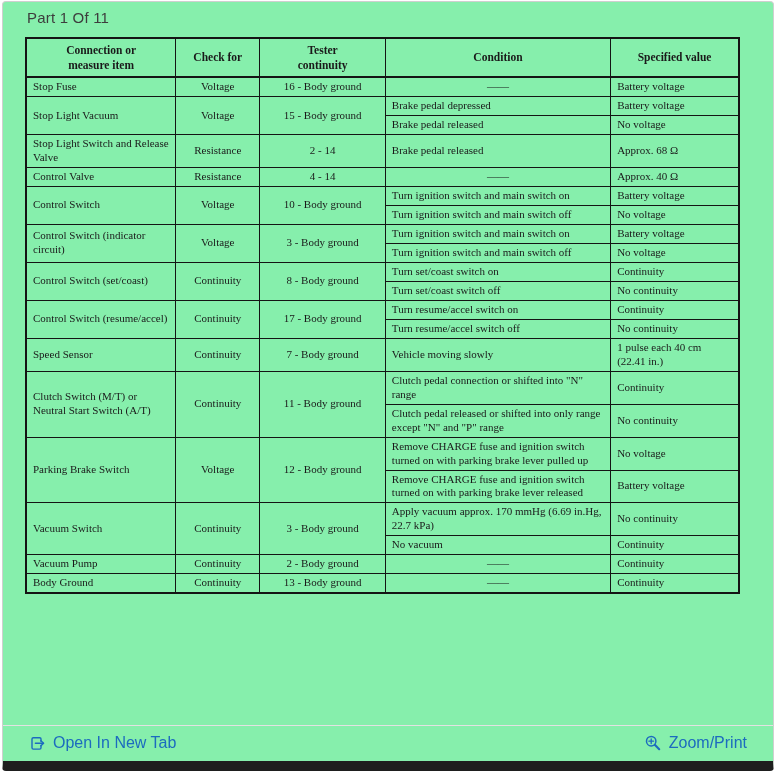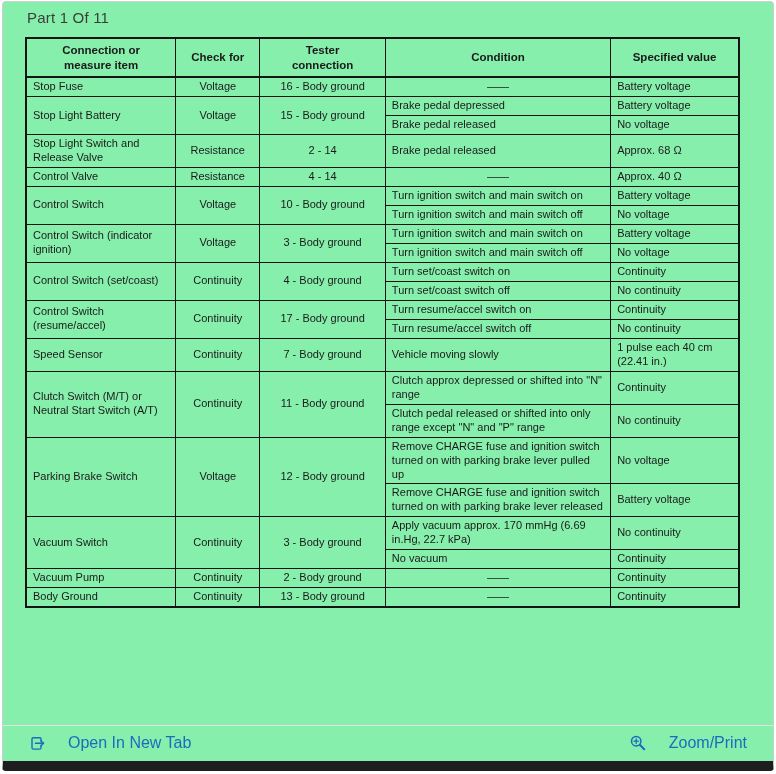--- a/index.html
+++ b/index.html
@@ -19,21 +19,21 @@
     border-radius: 4px;
     display: flex;
     flex-direction: column;
   }
   .viewer-header { padding: 7px 22px 8px 24px; }
   .page-title {
     font-size: 15px;
     color: var(--title-gray, #3d3d3d);
     letter-spacing: 0.2px;
   }
-  .table-area { flex: 1; padding: 2px 33px 12px 22px; }
+  .table-area { flex: 1; padding: 2px 33px 12px 22px; font-family: Liberation Serif, serif; }
   table.spec {
     width: 100%;
     border-collapse: collapse;
     border: 2px solid var(--table-ink, #141414);
     table-layout: fixed;
   }
   table.spec th, table.spec td {
     border: 1px solid var(--table-ink, #141414);
     color: #1a1a1a;
     font-size: 11px;
@@ -55,21 +55,21 @@
   .viewer-footer {
     display: flex;
     justify-content: space-between;
     align-items: center;
     border-top: 1px solid var(--divider-gray, #e2e2e2);
     padding: 8px 26px 9px 26px;
   }
   .link {
     display: inline-flex;
     align-items: center;
-    gap: 22px;
+    gap: 7px;
     color: var(--link-blue, #1c6bbf);
     font-size: 16px;
     text-decoration: none;
     cursor: pointer;
   }
   .icon { display: inline-flex; }
   .icon svg { display: block; }
 </style>
 </head>
 <body>
@@ -88,35 +88,35 @@
         <col style="width:17.6%">
         <col style="width:31.6%">
         <col style="width:18%">
       </colgroup>
       <thead>
           <tr>
             <th>Connection or
 measure item</th>
             <th>Check for</th>
             <th>Tester
-connection</th>
+continuity</th>
             <th>Condition</th>
             <th>Specified value</th>
           </tr>
         </thead>
       <tbody>
           <tr>
             <td class="left">Stop Fuse</td>
             <td class="center">Voltage</td>
             <td class="center">16 - Body ground</td>
             <td class="center">——</td>
             <td class="left">Battery voltage</td>
           </tr>
           <tr>
-            <td class="left" rowspan="2">Stop Light Battery</td>
+            <td class="left" rowspan="2">Stop Light Vacuum</td>
             <td class="center" rowspan="2">Voltage</td>
             <td class="center" rowspan="2">15 - Body ground</td>
             <td class="left">Brake pedal depressed</td>
             <td class="left">Battery voltage</td>
           </tr>
           <tr>
             <td class="left">Brake pedal released</td>
             <td class="left">No voltage</td>
           </tr>
           <tr>
@@ -138,34 +138,34 @@
             <td class="center" rowspan="2">Voltage</td>
             <td class="center" rowspan="2">10 - Body ground</td>
             <td class="left">Turn ignition switch and main switch on</td>
             <td class="left">Battery voltage</td>
           </tr>
           <tr>
             <td class="left">Turn ignition switch and main switch off</td>
             <td class="left">No voltage</td>
           </tr>
           <tr>
-            <td class="left" rowspan="2">Control Switch (indicator ignition)</td>
+            <td class="left" rowspan="2">Control Switch (indicator circuit)</td>
             <td class="center" rowspan="2">Voltage</td>
             <td class="center" rowspan="2">3 - Body ground</td>
             <td class="left">Turn ignition switch and main switch on</td>
             <td class="left">Battery voltage</td>
           </tr>
           <tr>
             <td class="left">Turn ignition switch and main switch off</td>
             <td class="left">No voltage</td>
           </tr>
           <tr>
             <td class="left" rowspan="2">Control Switch (set/coast)</td>
             <td class="center" rowspan="2">Continuity</td>
-            <td class="center" rowspan="2">4 - Body ground</td>
+            <td class="center" rowspan="2">8 - Body ground</td>
             <td class="left">Turn set/coast switch on</td>
             <td class="left">Continuity</td>
           </tr>
           <tr>
             <td class="left">Turn set/coast switch off</td>
             <td class="left">No continuity</td>
           </tr>
           <tr>
             <td class="left" rowspan="2">Control Switch (resume/accel)</td>
             <td class="center" rowspan="2">Continuity</td>
@@ -181,21 +181,21 @@
             <td class="left">Speed Sensor</td>
             <td class="center">Continuity</td>
             <td class="center">7 - Body ground</td>
             <td class="left">Vehicle moving slowly</td>
             <td class="left">1 pulse each 40 cm (22.41 in.)</td>
           </tr>
           <tr>
             <td class="left" rowspan="2">Clutch Switch (M/T) or Neutral Start Switch (A/T)</td>
             <td class="center" rowspan="2">Continuity</td>
             <td class="center" rowspan="2">11 - Body ground</td>
-            <td class="left">Clutch approx depressed or shifted into "N" range</td>
+            <td class="left">Clutch pedal connection or shifted into "N" range</td>
             <td class="left">Continuity</td>
           </tr>
           <tr>
             <td class="left">Clutch pedal released or shifted into only range except "N" and "P" range</td>
             <td class="left">No continuity</td>
           </tr>
           <tr>
             <td class="left" rowspan="2">Parking Brake Switch</td>
             <td class="center" rowspan="2">Voltage</td>
             <td class="center" rowspan="2">12 - Body ground</td>

